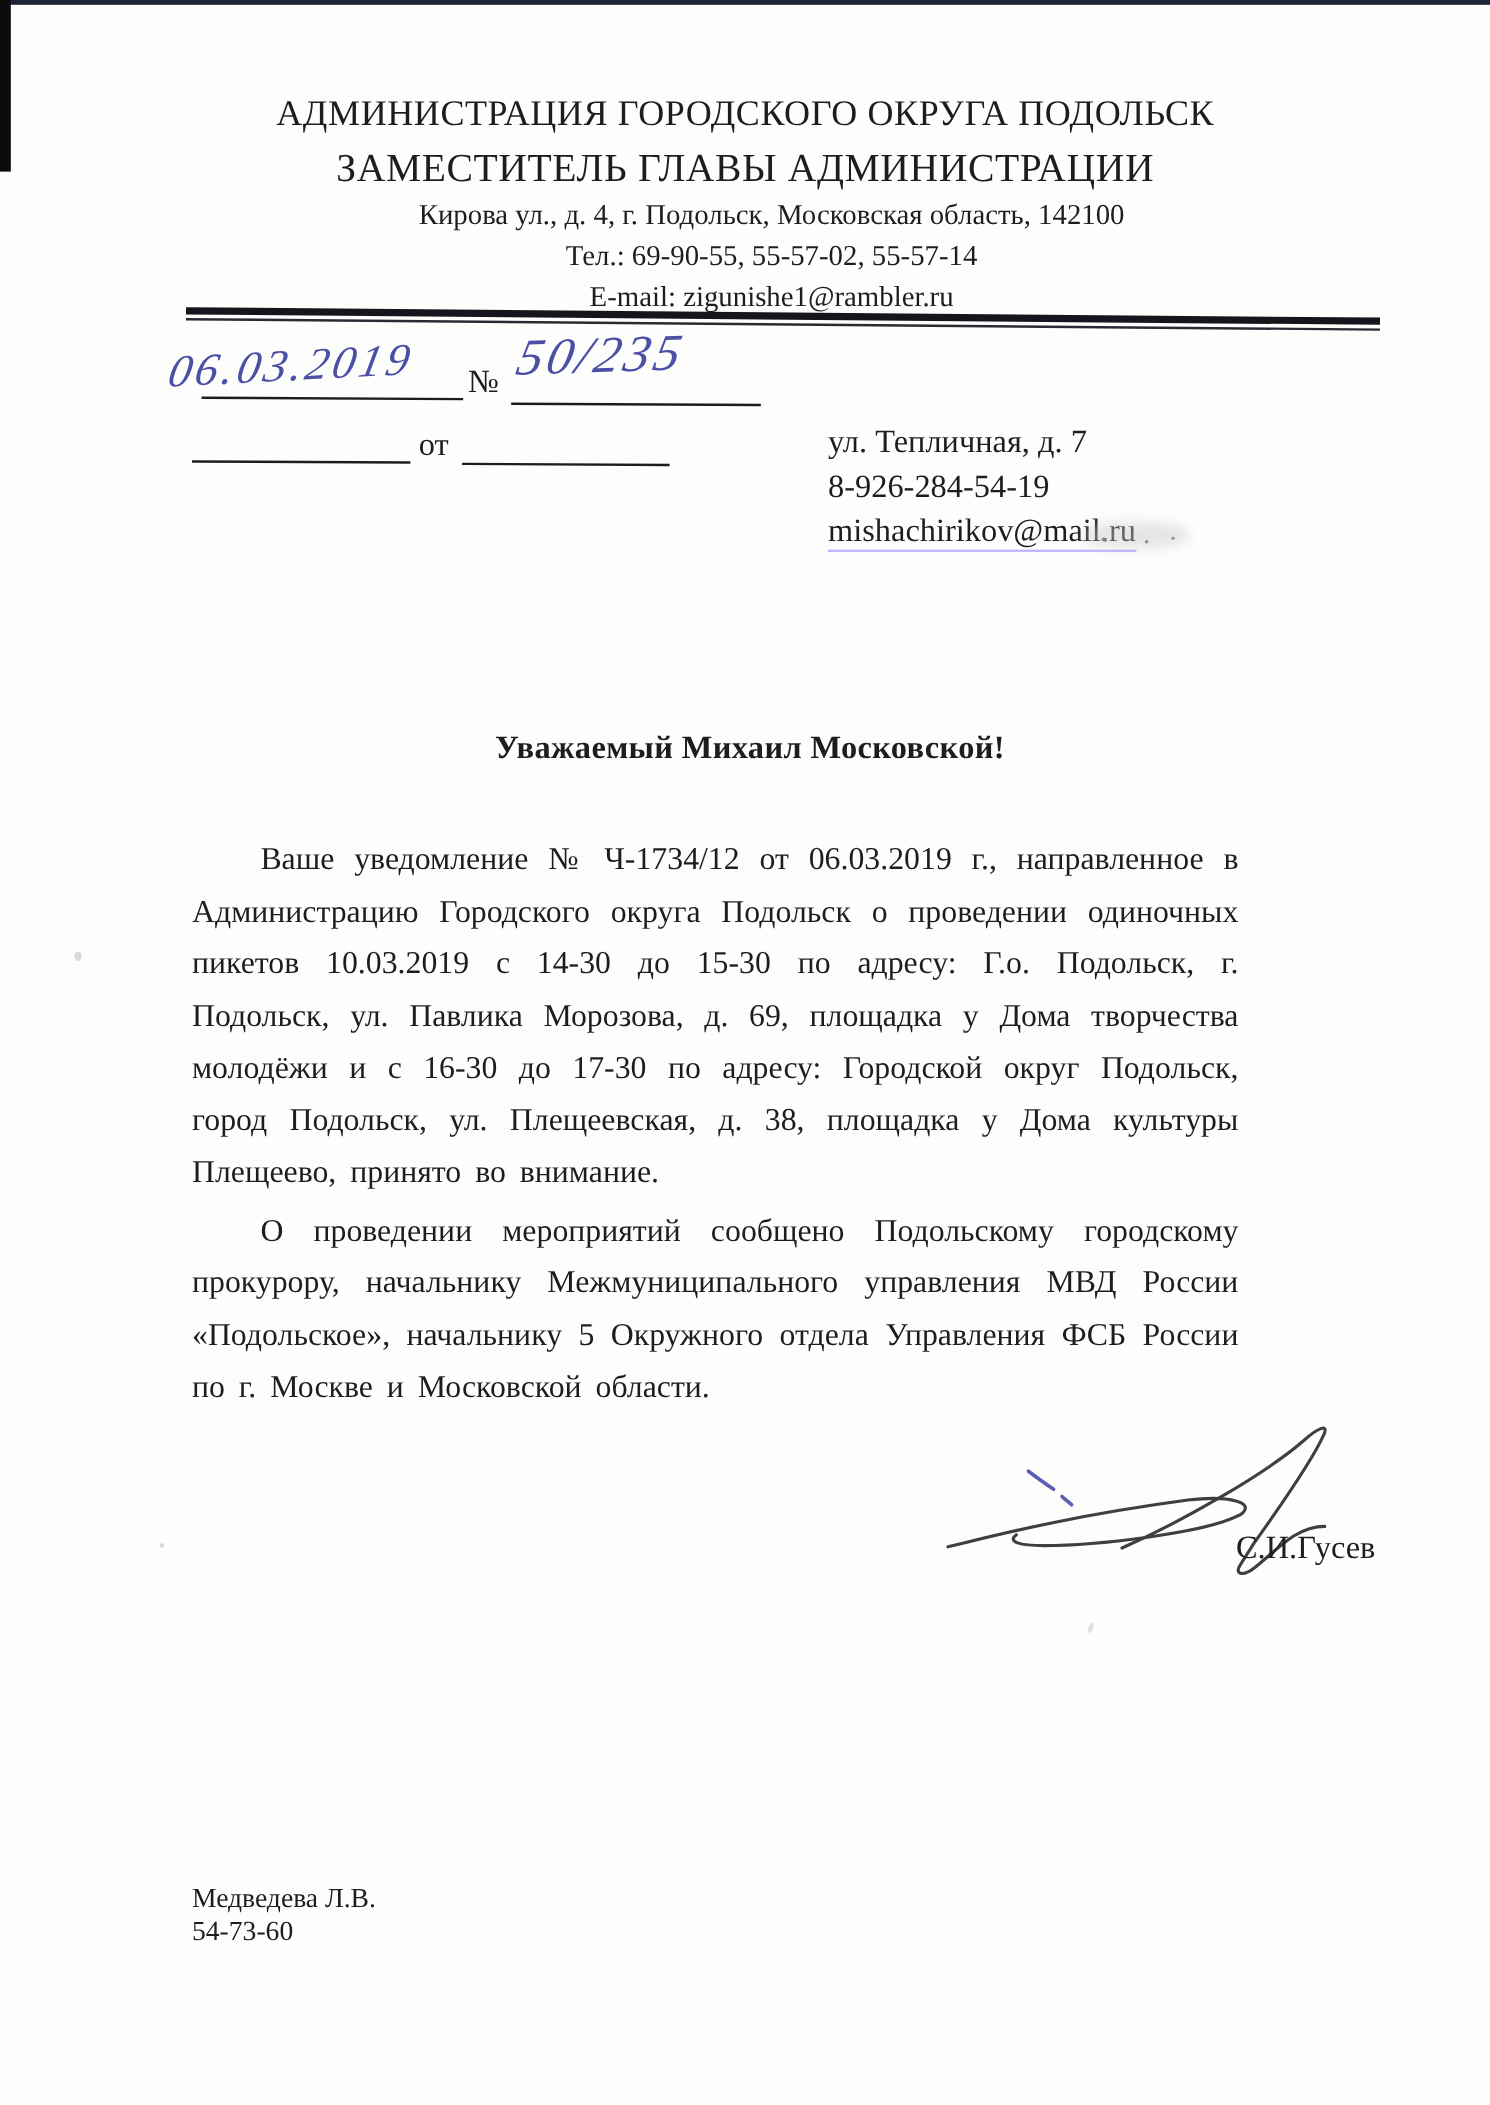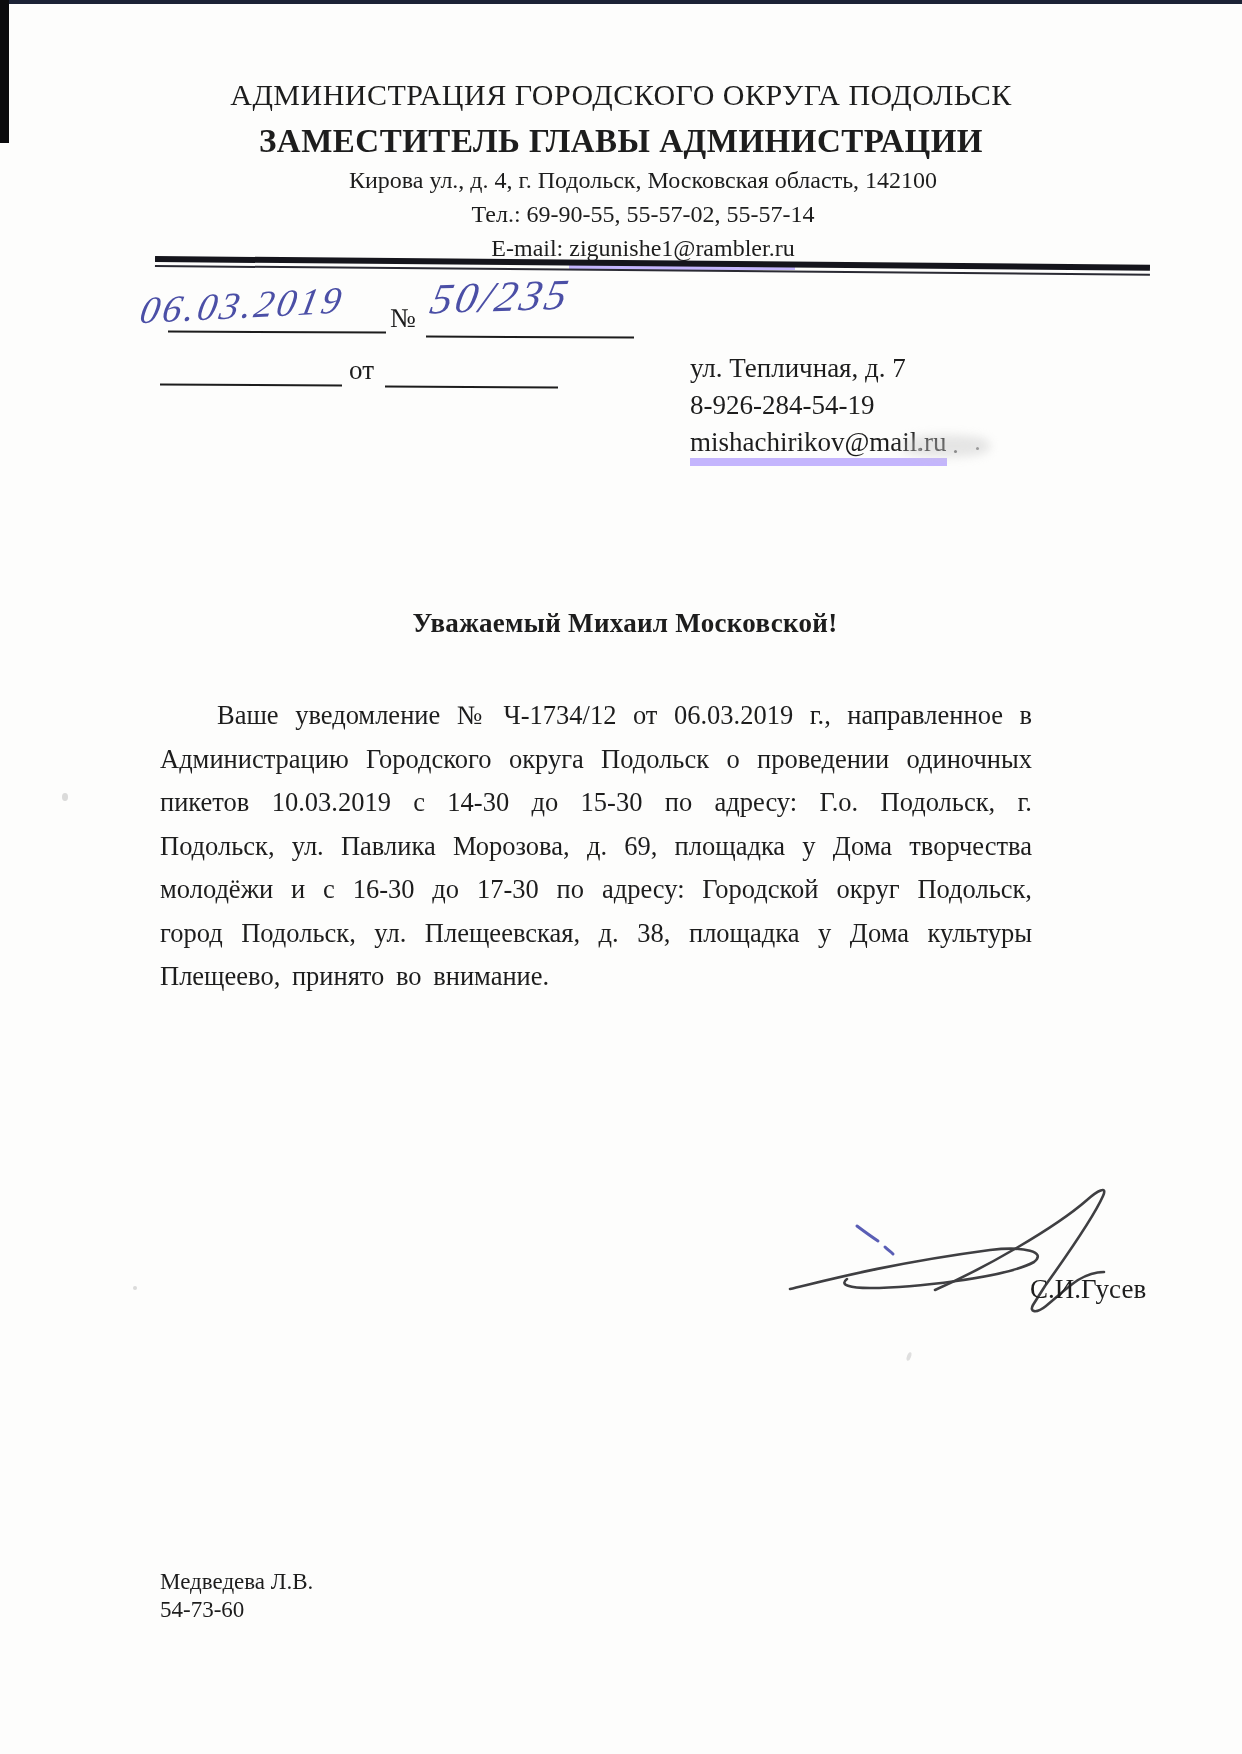--- a/index.html
+++ b/index.html
@@ -13,24 +13,24 @@
     color:#1d1d1d;
   }
   
   .scan-top{position:absolute;left:0;top:0;width:1242px;height:4px;background:#1c2336;}
   .scan-left{position:absolute;left:0;top:0;width:9px;height:143px;background:#0b0b0d;}
   .speck{position:absolute;background:#9a9a9a;border-radius:50%;}
 
   
   .letterhead{position:absolute;left:0;top:78px;width:1242px;text-align:center;}
   .org{font-size:30px;letter-spacing:.5px;}
-  .office{font-size:33px;font-weight:bold;margin-top:11px;letter-spacing:.5px;}
+  .office{font-size:33px;font-weight:normal;margin-top:11px;letter-spacing:.5px;}
   .lh-small{font-size:24px;margin-top:7px;padding-left:44px;}
   .lh-small:first-of-type{margin-top:13px;}
-  .uline{border-bottom:8px solid #c4b5fd;padding-bottom:1px;text-align:center;}
+  .uline{border-bottom:2px solid #c4b5fd;padding-bottom:1px;text-align:center;}
 
   .rule{
     position:absolute;left:155px;top:256px;width:995px;height:3px;
     border-top:6px solid #15151c;border-bottom:2px solid #2a2a33;
     transform:rotate(.5deg);transform-origin:left center;
   }
 
   
   .hand{
     font-style:italic;
@@ -111,20 +111,21 @@
     <div>8-926-284-54-19</div>
     <div><span class="uline">mishachirikov@mail.ru</span></div>
     <div class="smudge"></div>
     <div class="smudge-dots"></div>
   </div>
 
   <div class="salutation">Уважаемый Михаил Московской!</div>
 
   <div class="body-text">
     <p>Ваше уведомление № Ч-1734/12 от 06.03.2019 г., направленное в Администрацию Городского округа  Подольск о проведении одиночных пикетов 10.03.2019 с 14-30 до 15-30 по адресу: Г.о. Подольск, г. Подольск, ул. Павлика Морозова, д. 69, площадка у Дома творчества молодёжи и с 16-30 до 17-30  по адресу: Городской округ Подольск, город  Подольск, ул. Плещеевская, д. 38, площадка у Дома культуры Плещеево, принято во внимание.</p>
+    <p>О проведении мероприятий сообщено Подольскому городскому прокурору, начальнику Межмуниципального управления МВД России «Подольское», начальнику  5 Окружного отдела Управления ФСБ России по г. Москве и Московской области.</p>
   </div>
 
   <svg class="sig-svg" width="420" height="150" viewBox="0 0 420 150">
     <g fill="none" stroke="#3f3f42" stroke-width="2.6" stroke-linecap="round">
       <path d="M 55 121 C 85 114, 150 96, 255 82 C 290 78, 312 84, 299 94 C 270 110, 175 120, 135 120 C 115 120, 104 117, 112 111"></path>
       <path d="M 200 122 C 250 100, 320 60, 352 32 C 362 23, 373 17, 368 28 C 360 46, 330 90, 310 118 L 298 137 C 294 144, 301 146, 311 138 C 321 130, 331 120, 343 112 C 353 106, 361 104, 369 104"></path>
     </g>
     <g fill="none" stroke="#5a5eb5" stroke-width="3" stroke-linecap="round">
       <path d="M 122 58 C 130 64, 137 69, 143 73"></path>
       <path d="M 150 79 C 153 82, 156 84, 158 86"></path>

